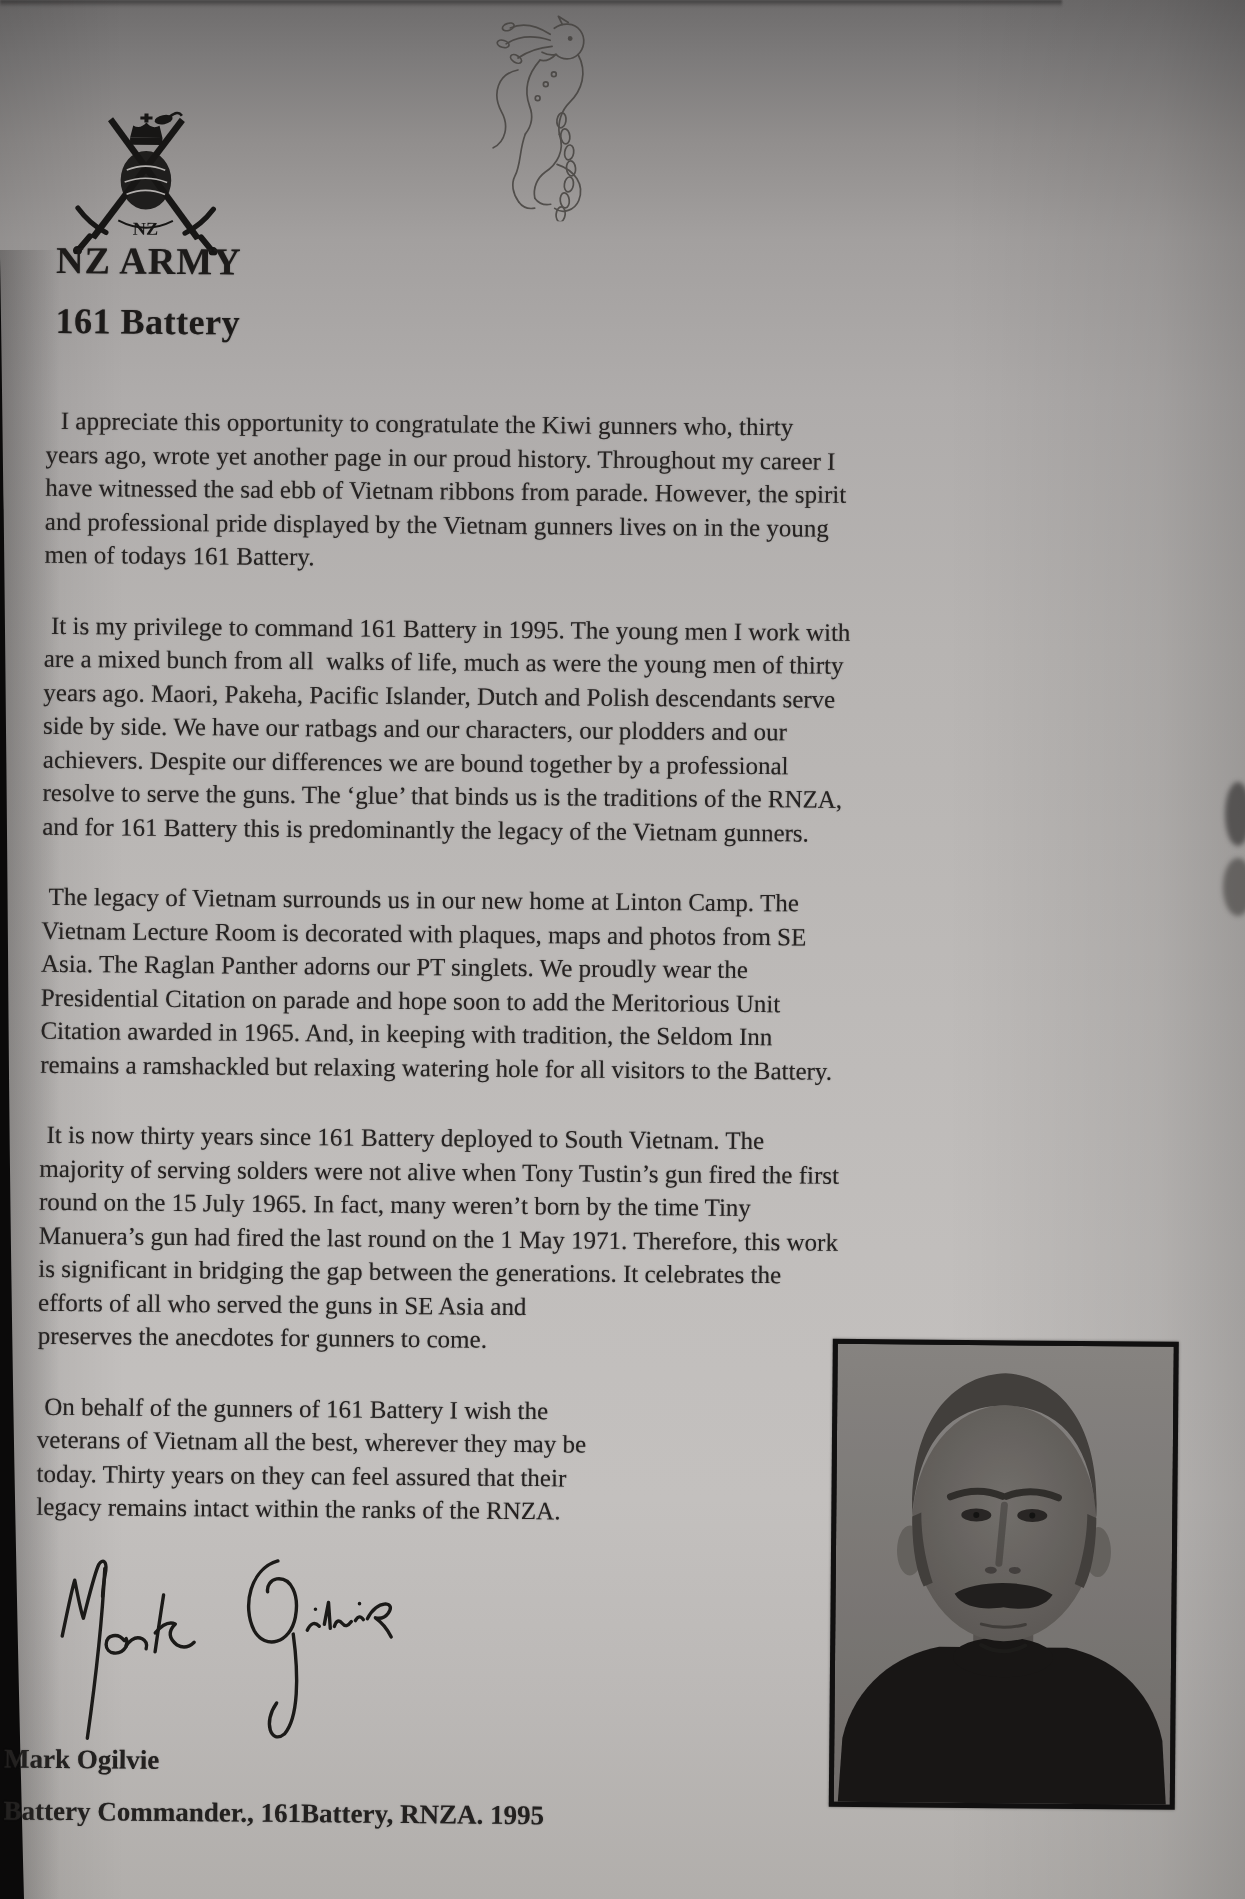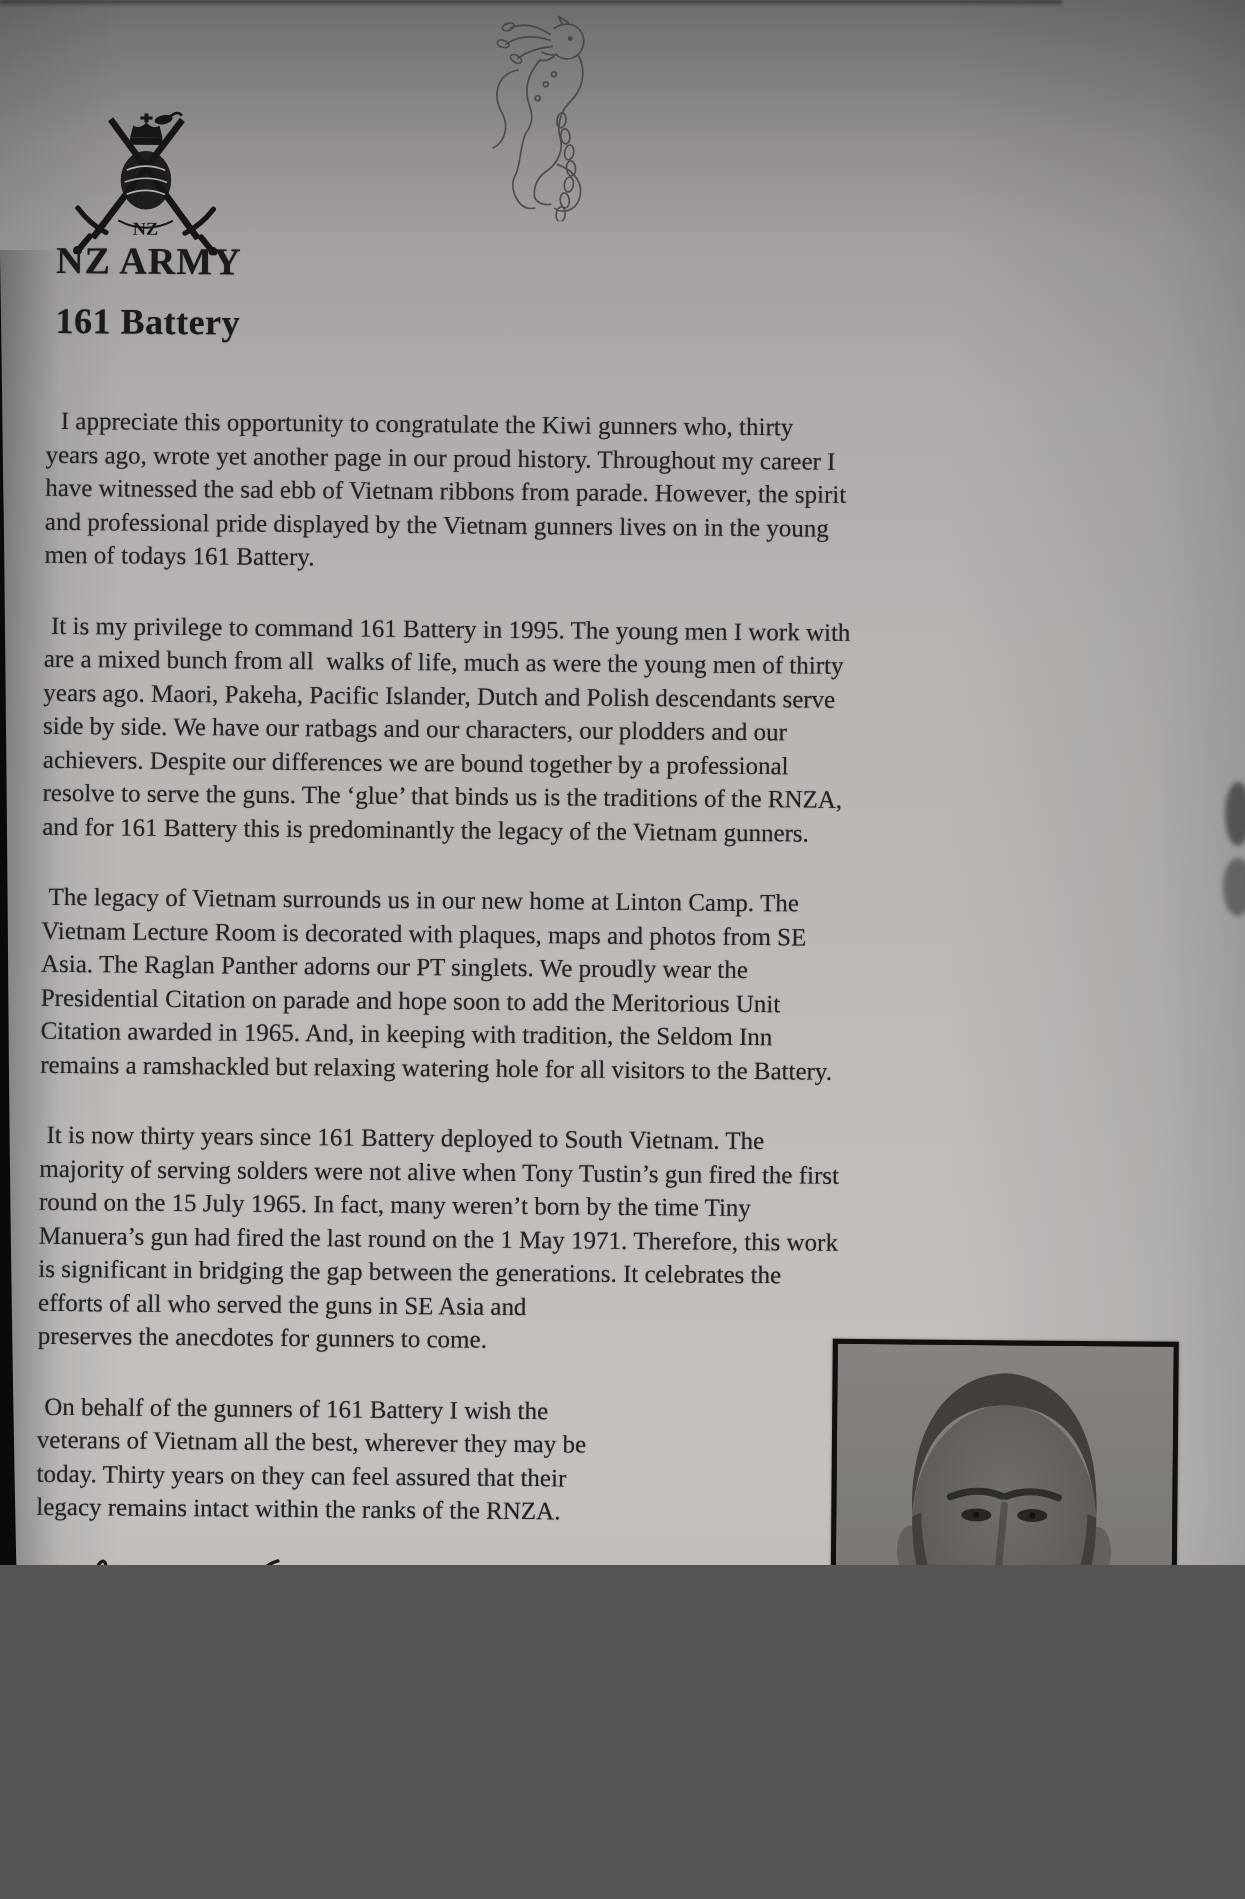--- a/index.html
+++ b/index.html
@@ -1,18 +1,18 @@
 <!DOCTYPE html>
 <html><head>
 <meta charset="utf-8">
 <style>
   html,body{margin:0;padding:0;background:#555;}
   .canvas{
     position:relative;
-    width:1245px;height:1565px;
+    width:1245px;height:1899px;
     overflow:hidden;
     font-family:"Liberation Serif", serif;
     background:
       linear-gradient(to right, rgba(0,0,0,0.10) 0%, rgba(0,0,0,0) 10%, rgba(0,0,0,0) 76%, rgba(0,0,0,0.08) 93%, rgba(0,0,0,0.16) 100%),
       linear-gradient(to bottom,
         #6e6c6c 0px, #7c7a7a 55px, #918e8d 140px, #a3a09f 240px,
         #afacab 400px, #b7b4b2 650px, #bcb9b7 950px, #c1bebc 1250px,
         #c3c0be 1500px, #bbb8b6 1700px, #b1aeab 1899px);
   }
   .rot{position:absolute;inset:0;transform:rotate(0.5deg);transform-origin:60px 400px;}

